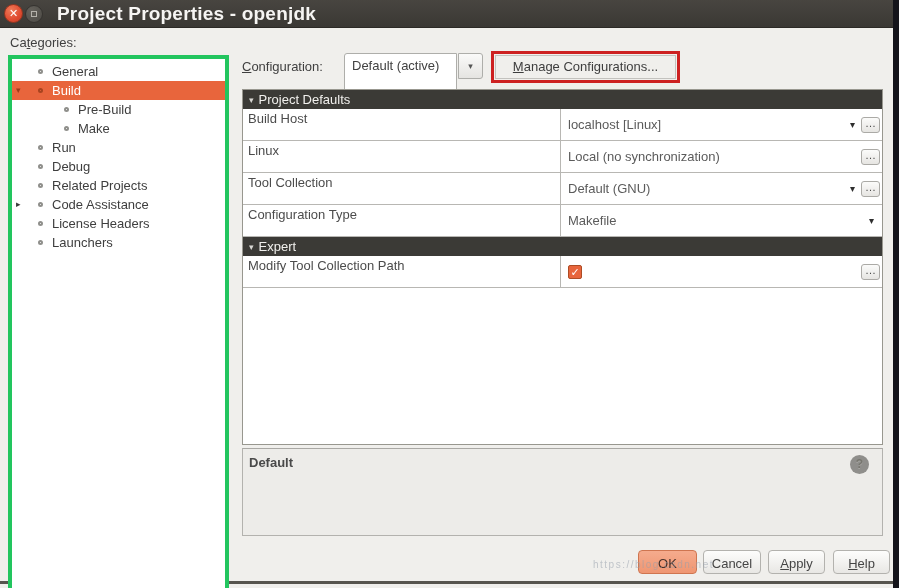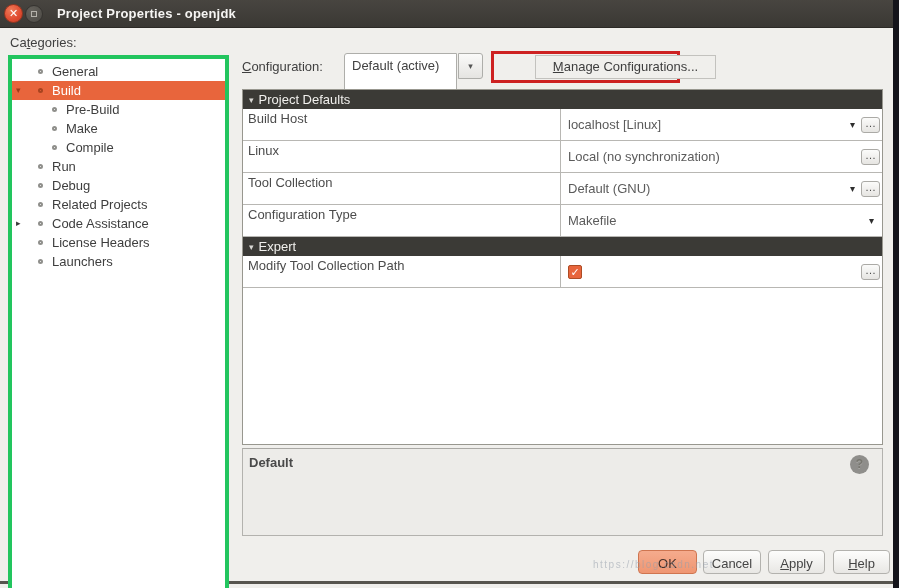--- a/index.html
+++ b/index.html
@@ -32,39 +32,39 @@
     left: 25px; top: 5px; width: 18px; height: 18px;
     background: radial-gradient(circle at 35% 30%, #64615b, #4c4a45);
     border: 1px solid #353330;
   }
   .btn-restore .sq {
     position: absolute; left: 5px; top: 5px; width: 6px; height: 6px;
     border: 1px solid #b5b2ab;
   }
   .title-text {
     position: absolute; left: 57px; top: 0; line-height: 27px;
-    color: #f6f5f3; font-weight: bold; font-size: 13px; letter-spacing: .2px;
+    color: #f6f5f3; font-weight: bold; font-size: 19px; letter-spacing: .2px;
   }
 
   
   .edge-right { left: 893px; top: 0; width: 6px; height: 588px; background: #14141b; }
   .edge-bottom { left: 0; top: 581px; width: 893px; height: 3px; background: #57554f; }
 
   
   .cat-label { left: 10px; top: 35px; }
   .mn { text-decoration: underline; }
   .tree {
     left: 8px; top: 55px; width: 221px; height: 549px;
     background: #fff; border: 4px solid #22c55e; padding-top: 3px;
   }
   .tree-item {
     height: 19px; line-height: 19px; display: flex; align-items: center;
     padding-left: 4px; color: #3e3e3e; cursor: default; white-space: nowrap;
   }
-  .tree-item.child { padding-left: 18px; }
+  .tree-item.child { padding-left: 30px; }
   .tw { width: 14px; font-size: 9px; color: #3a3a3a; text-align: left; flex: 0 0 14px; }
   .tw.orange { color: #9c3a1b; }
   .ring {
     width: 5px; height: 5px; border: 2px solid #8f8f8b; border-radius: 50%;
     margin-left: 8px; flex: 0 0 auto;
   }
   .tree-item .lbl { margin-left: 9px; }
   .tree-item.selected { background: #e8653c; color: #fff; }
   .tree-item.selected .ring { border-color: #a8431f; }
 
@@ -81,21 +81,21 @@
     border: 1px solid #aeaeaa; border-radius: 0 3px 3px 0;
     text-align: center; line-height: 24px; font-size: 9px; color: #555;
   }
   .annotation {
     left: 491px; top: 51px; width: 189px; height: 32px;
     border: 3px solid #cd2121;
   }
   .manage-btn {
     position: absolute; left: 1px; top: 1px; width: 181px; height: 24px;
     background: #f0efec; border: 1px solid #c3c2be;
-    text-align: center; line-height: 22px; color: #3d3d3d; margin-left: 40px;
+    text-align: center; line-height: 22px; color: #3d3d3d;
   }
 
   
   .ptable {
     left: 242px; top: 89px; width: 641px; height: 356px;
     background: #fff; border: 1px solid #98978f;
   }
   .sec-header {
     height: 19px; background: #3b3a36; color: #f1f0ed;
     display: flex; align-items: center; padding-left: 6px;
@@ -195,25 +195,20 @@
   <div class="tree-item child">
     <span class="tw"></span>
     <span class="ring"></span>
     <span class="lbl">Pre-Build</span>
   </div>
   <div class="tree-item child">
     <span class="tw"></span>
     <span class="ring"></span>
     <span class="lbl">Make</span>
   </div>
-  <div class="tree-item child">
-    <span class="tw"></span>
-    <span class="ring"></span>
-    <span class="lbl">Compile</span>
-  </div>
   <div class="tree-item">
     <span class="tw"></span>
     <span class="ring"></span>
     <span class="lbl">Run</span>
   </div>
   <div class="tree-item">
     <span class="tw"></span>
     <span class="ring"></span>
     <span class="lbl">Debug</span>
   </div>

